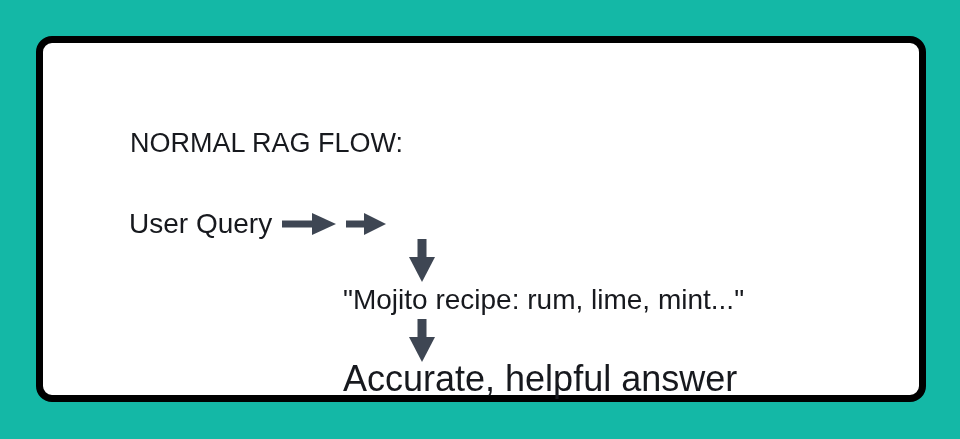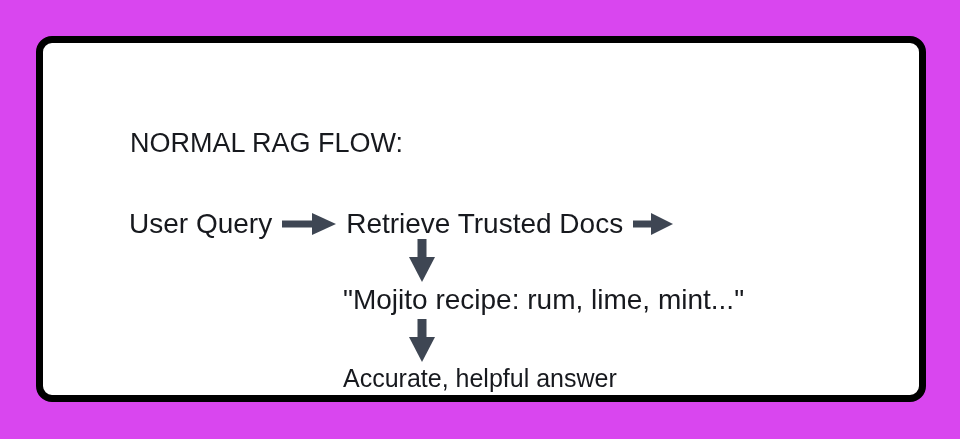--- a/index.html
+++ b/index.html
@@ -4,21 +4,21 @@
 <style>
   html, body {
     margin: 0;
     padding: 0;
     background: #ffffff;
   }
   .canvas {
     position: relative;
     width: 960px;
     height: 439px;
-    background: #d946ef;
+    background: #14b8a6;
     font-family: "Liberation Sans", sans-serif;
     color: #17191e;
     overflow: hidden;
     text-align: right;
   }
   .frame {
     position: absolute;
     left: 36px;
     top: 36px;
     width: 890px;
@@ -60,42 +60,41 @@
     left: 300px;
     top: 239px;
     font-size: 28px;
     line-height: 35px;
     white-space: nowrap;
   }
   .outcome {
     position: absolute;
     left: 300px;
     top: 318px;
-    font-size: 25px;
+    font-size: 36px;
     line-height: 35px;
     white-space: nowrap;
   }
 </style>
 </head>
 <body>
 
 <div class="canvas">
   <div class="frame">
 
     <div class="title">NORMAL RAG FLOW:</div>
 
     <div class="flow-row">
       <span class="step">User Query</span>
 
       <svg class="arrow-right-long" width="54" height="22" viewBox="0 0 54 22" aria-hidden="true">
         <rect x="0" y="7.5" width="32" height="7" fill="#3e4653"></rect>
         <polygon points="30,0 54,11 30,22" fill="#3e4653"></polygon>
       </svg>
 
-      <span class="step">Retrieve Trusted Docs</span>
 
       <svg class="arrow-right-short" width="40" height="22" viewBox="0 0 40 22" aria-hidden="true">
         <rect x="0" y="7.5" width="20" height="7" fill="#3e4653"></rect>
         <polygon points="18,0 40,11 18,22" fill="#3e4653"></polygon>
       </svg>
 
     </div>
 
     <svg class="down-arrow down-arrow-1" width="28" height="43" viewBox="0 0 28 43" aria-hidden="true">
       <rect x="9.5" y="0" width="9" height="20" fill="#3e4653"></rect>

